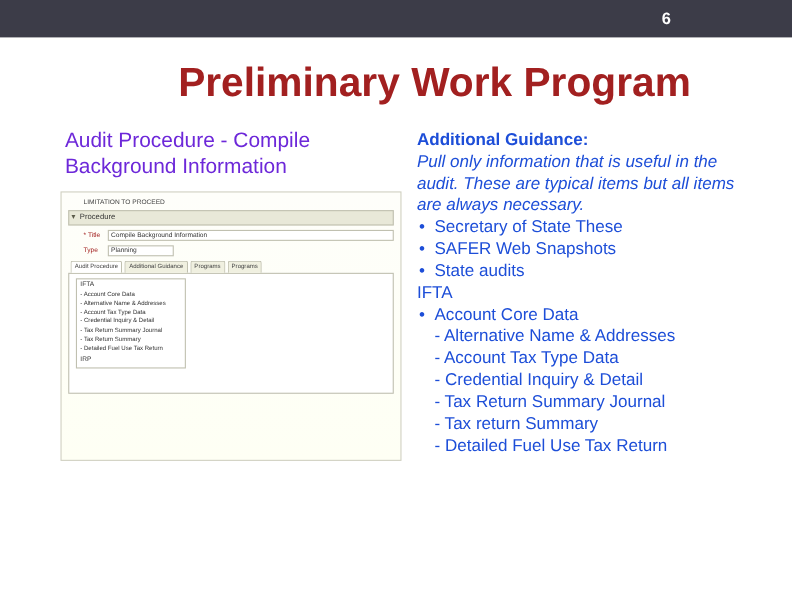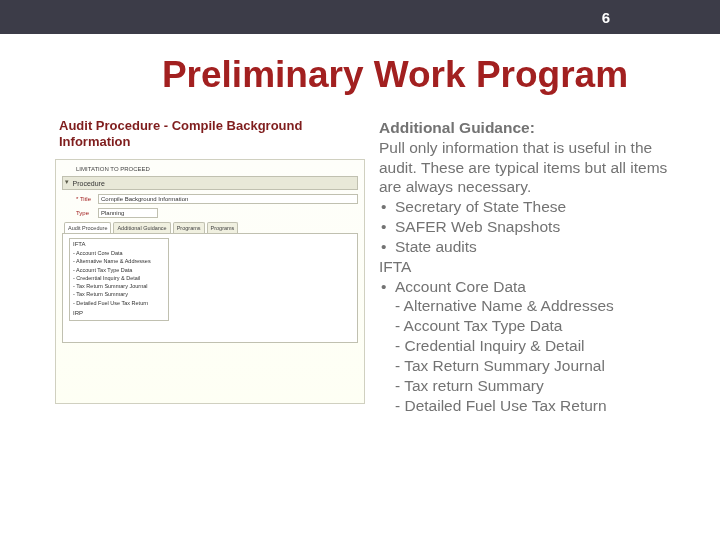--- a/index.html
+++ b/index.html
@@ -38,23 +38,23 @@
     margin-top: 22px;
     padding-left: 55px;
     padding-right: 30px;
     gap: 10px;
   }
   .left-col {
     width: 310px;
     flex-shrink: 0;
   }
   .left-heading {
-    font-size: 13px;
-    font-weight: bold;
-    color: #7f1d1d;
+    font-size: 19px;
+    font-weight: normal;
+    color: #6d28d9;
     line-height: 1.2;
     margin-bottom: 10px;
     padding-left: 4px;
   }
   .form-panel {
     width: 310px;
     height: 245px;
     background: linear-gradient(to bottom, #fefefa 0%, #fefff4 100%);
     border: 1px solid #d0d0c0;
     font-size: 7px;
@@ -136,29 +136,30 @@
     margin-bottom: 2px;
   }
   .ifta-item {
     font-size: 5.5px;
     color: #333;
     line-height: 1.5;
   }
   .right-col {
     flex: 1;
     font-size: 15.5px;
-    color: #737373;
+    color: #1d4ed8;
     line-height: 1.28;
     padding-left: 4px;
   }
   .guidance-title {
     font-weight: bold;
   }
   .guidance-text {
     margin-bottom: 0;
+    font-style: italic;
   }
   .bullet-row {
     display: flex;
   }
   .bullet-mark {
     width: 16px;
     flex-shrink: 0;
     padding-left: 2px;
   }
   .sub-dash {

